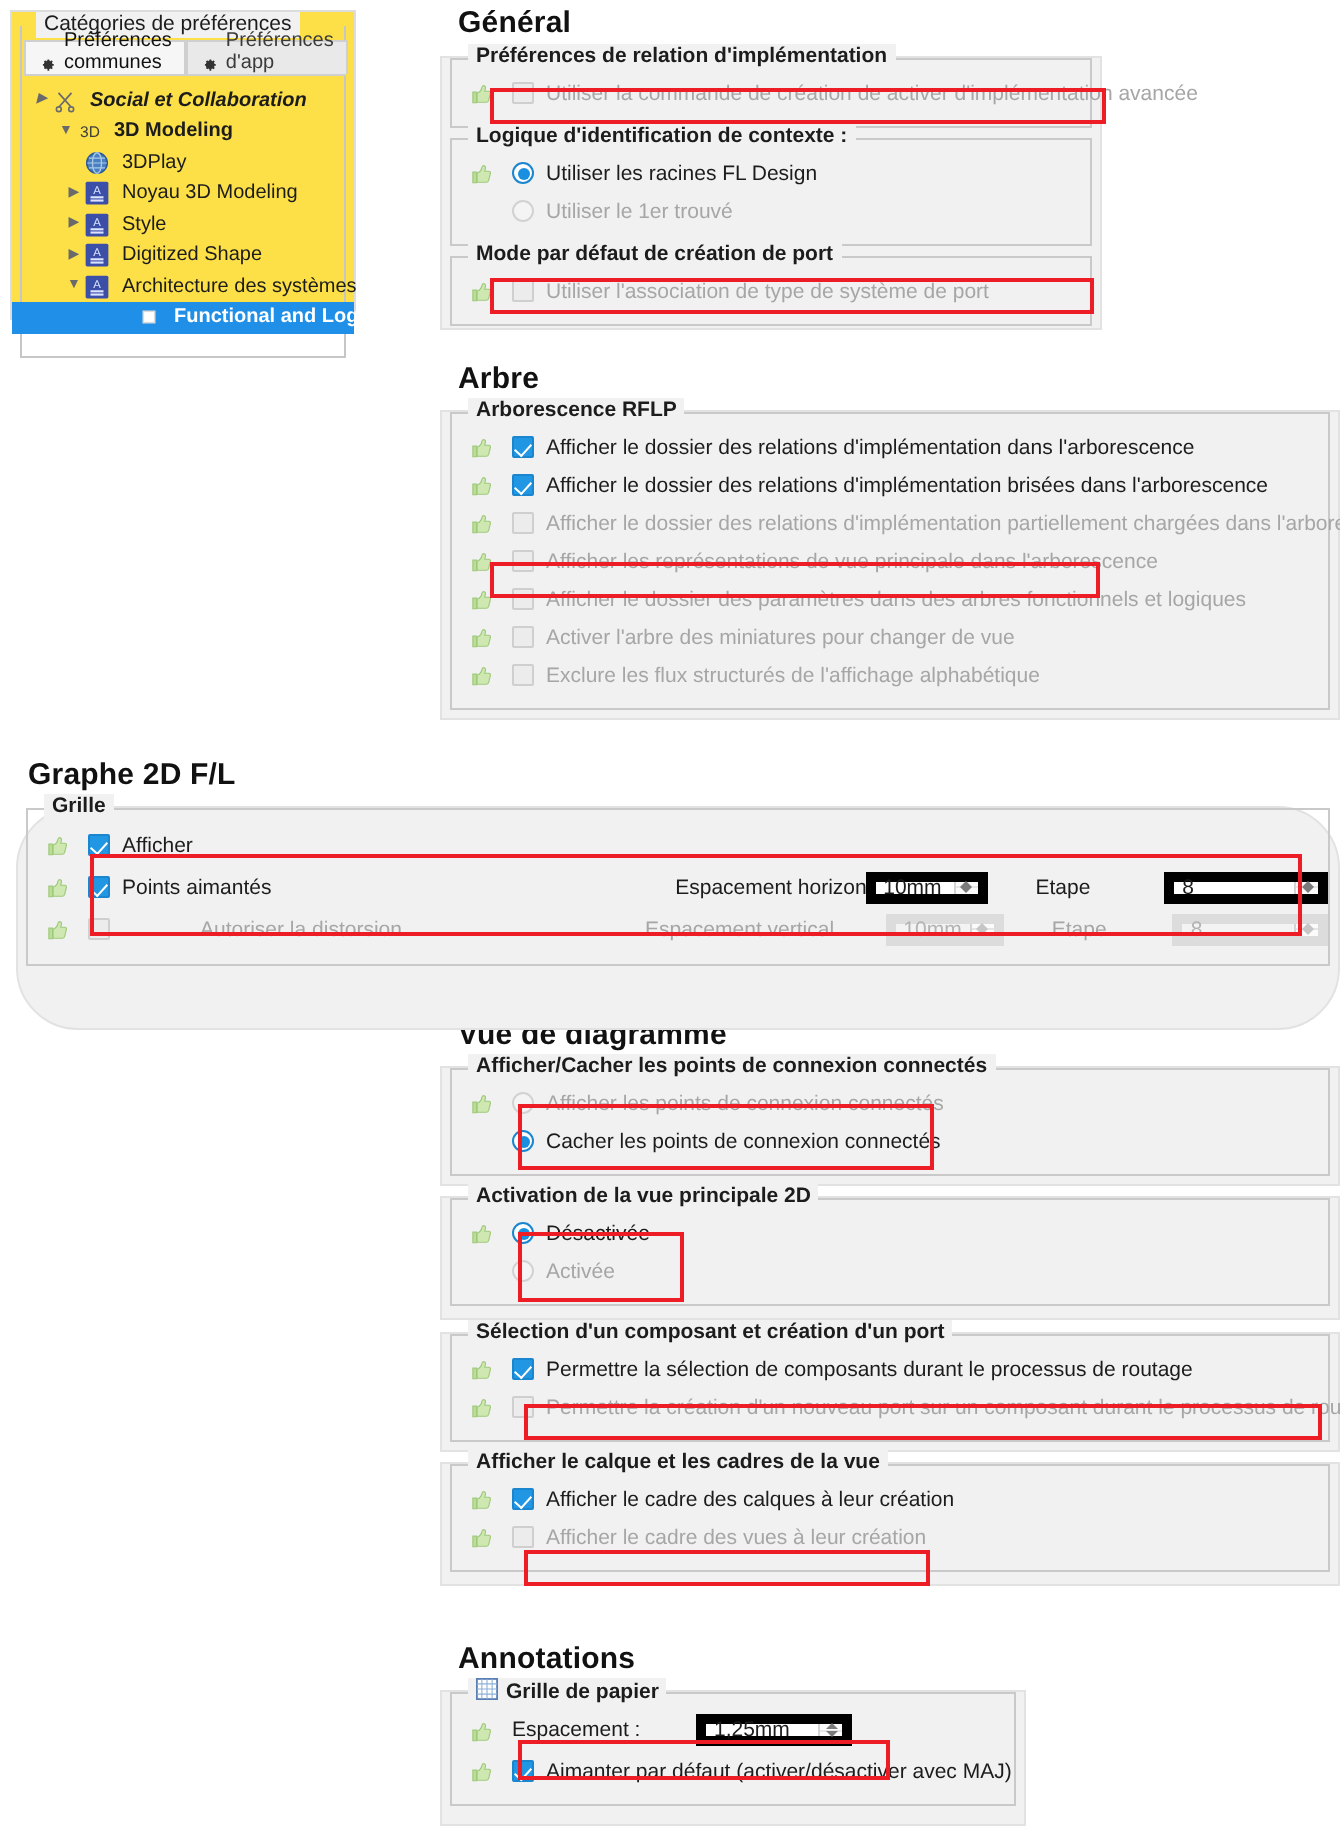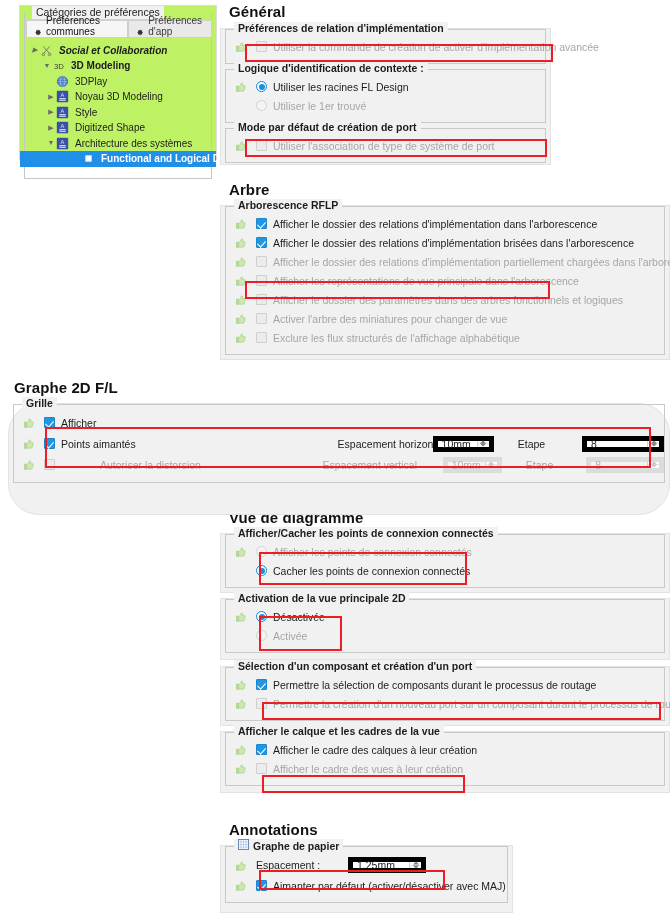--- a/index.html
+++ b/index.html
@@ -123,22 +123,22 @@
   .spin i:first-child::after{ border-bottom:3px solid #7b7b7b; }
   .spin i:last-child::after{ border-top:3px solid #7b7b7b; }
   .field.dim .spin i:first-child::after{ border-bottom-color:#c6c6c6; }
   .field.dim .spin i:last-child::after{ border-top-color:#c6c6c6; }
 
   
   .hl{ position:absolute; border:2px solid #ee1c25; pointer-events:none; z-index:30; }
 
   
   #tree-panel{
-    position:absolute; left:19px; top:5px; width:198px; height:155px;
-    background:#bef264; border:1px solid #dcdcdc;
+    position:absolute; left:5px; top:5px; width:173px; height:155px;
+    background:#fde047; border:1px solid #dcdcdc;
   }
   #tree-gbox{
     position:absolute; left:4px; top:7px; right:4px; bottom:-20px;
     border:1px solid #c6c6c6; border-top:none;
   }
   #tree-gbox .gbox-legend{ top:-7px; left:7px; background:#f1f1f1; font-weight:normal; }
   .tabs{ position:absolute; left:6px; top:14px; right:4px; height:17px; display:flex; }
   .tab{
     display:flex; align-items:flex-end; gap:4px;
     padding:0 6px; height:17px;
@@ -593,21 +593,21 @@
   </div>
 
 <div class="panel" id="p-annot" style="left:220px; top:845px; width:293px; height:68px;">
     <div class="gbox">
       <div class="gbox-line"></div>
       <span class="gbox-legend" style="display:flex;align-items:center;gap:4px;">
         <span><svg width="11" height="11" viewBox="0 0 12 12">
             <rect x="0.5" y="0.5" width="11" height="11" fill="#fff" stroke="#5a7fb5"></rect>
             <path d="M3.2.5v11M6 .5v11M8.8.5v11M.5 3.2h11M.5 6h11M.5 8.8h11" stroke="#8fb0d8" stroke-width="0.6"></path>
           </svg></span>
-        <span>Graphe de papier</span>
+        <span>Grille de papier</span>
       </span>
       <div class="gbox-inner">
         <div class="row" style="height:22px;">
           <span class="lock">
             <svg width="13" height="13" viewBox="0 0 16 16">
               <path fill="#bcdd97" stroke="#9ec97a" stroke-width="0.7" d="M3 7.5h2.3V14H3z"></path>
               <path fill="#cfe8b2" stroke="#9ec97a" stroke-width="0.7" d="M5.6 8.1c1.5-.6 2.6-1.8 2.9-3.3.2-1 .8-1.5 1.5-1.3.6.2.9.9.7 1.8l-.4 1.6h2.4c.8 0 1.3.6 1.1 1.3l-1.1 4.3c-.2.7-.8 1.2-1.5 1.2H5.6z"></path>
             </svg>
           </span>
           <span class="lbl sp-lbl" style="width:92px;">Espacement :</span>

